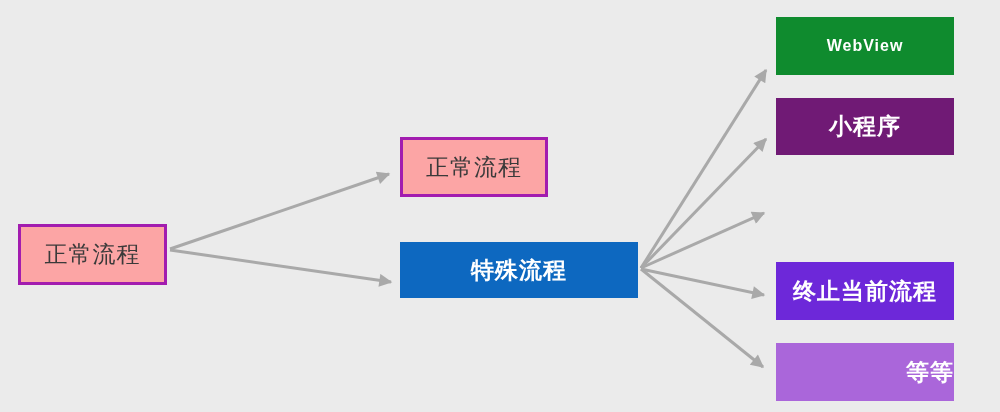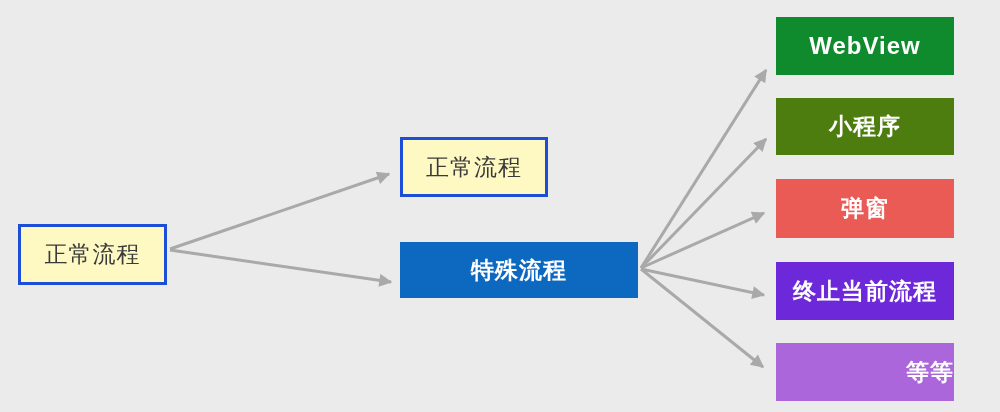--- a/index.html
+++ b/index.html
@@ -18,36 +18,36 @@
   .node {
     position: absolute;
     box-sizing: border-box;
     display: flex;
     align-items: center;
     justify-content: center;
     text-align: center;
     letter-spacing: 1px;
   }
   .node-outline {
-    background: #fef9c3;
-    border: 3px solid #1d4ed8;
+    background: #fca5a5;
+    border: 3px solid #a21caf;
     color: #3a3a3a;
     font-size: 23px;
     font-weight: 400;
   }
   .node-filled {
     color: #ffffff;
     font-size: 23px;
     font-weight: 700;
   }
   
   #node-root      { left: 18px;  top: 224px; width: 149px; height: 61px; }
   #node-normal    { left: 400px; top: 137px; width: 148px; height: 60px; }
   #node-special   { left: 400px; top: 242px; width: 238px; height: 56px; }
-  #node-webview   { left: 776px; top: 17px;  width: 178px; height: 58px; font-size: 24px; }
+  #node-webview   { left: 776px; top: 17px;  width: 178px; height: 58px; font-size: 16px; }
   #node-mini      { left: 776px; top: 98px;  width: 178px; height: 57px; }
   #node-popup     { left: 776px; top: 179px; width: 178px; height: 59px; }
   #node-terminate { left: 776px; top: 262px; width: 178px; height: 58px; }
   #node-etc       { left: 776px; top: 343px; width: 178px; height: 58px; justify-content: flex-end; }
 </style>
 </head>
 <body>
 
 <div id="canvas" style="background-color: rgb(235, 235, 235);">
 
@@ -77,27 +77,24 @@
   </div>
 
   <div id="node-special" class="node node-filled" style="background-color: rgb(13, 104, 192);">
     <span>特殊流程</span>
   </div>
 
   <div id="node-webview" class="node node-filled" style="background-color: rgb(15, 139, 46);">
     <span>WebView</span>
   </div>
 
-  <div id="node-mini" class="node node-filled" style="background-color: #4d7c0f;">
+  <div id="node-mini" class="node node-filled" style="background-color: #701a75;">
     <span>小程序</span>
   </div>
 
-  <div id="node-popup" class="node node-filled" style="background-color: rgb(234, 91, 86);">
-    <span>弹窗</span>
-  </div>
 
   <div id="node-terminate" class="node node-filled" style="background-color: #6d28d9;">
     <span>终止当前流程</span>
   </div>
 
   <div id="node-etc" class="node node-filled" style="background-color: rgb(170, 102, 218);">
     <span>等等</span>
   </div>
 
 </div>

